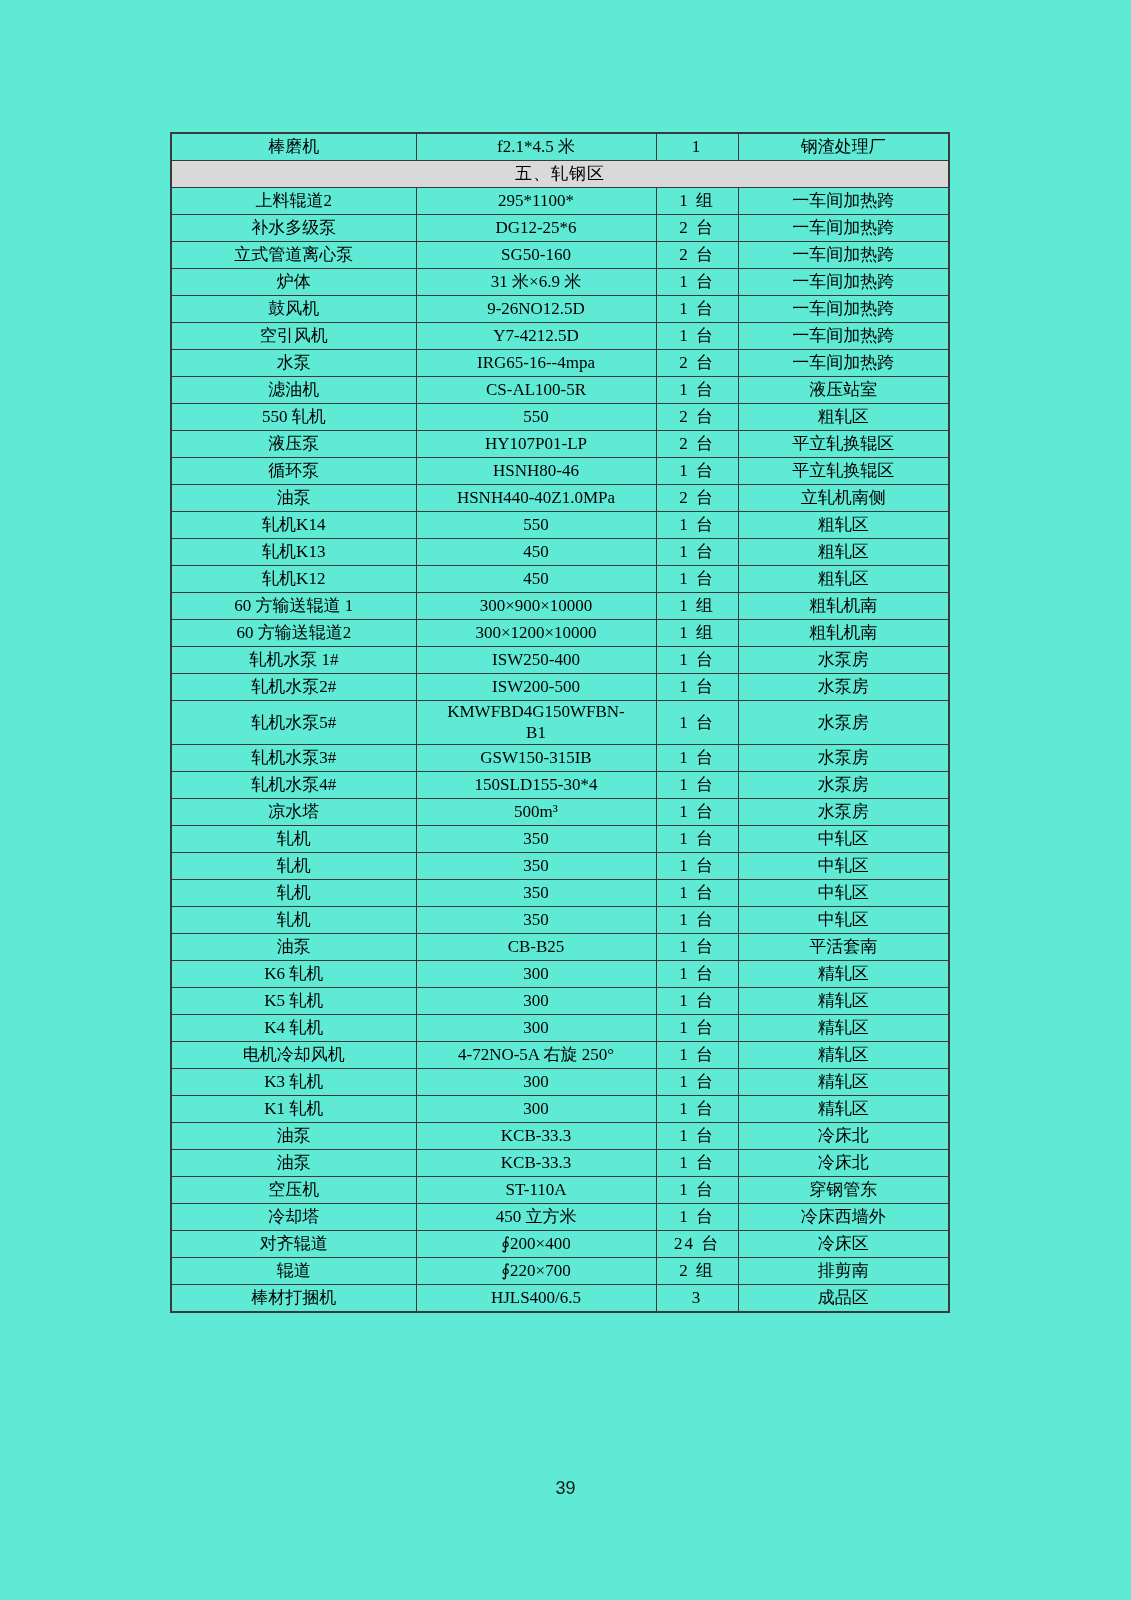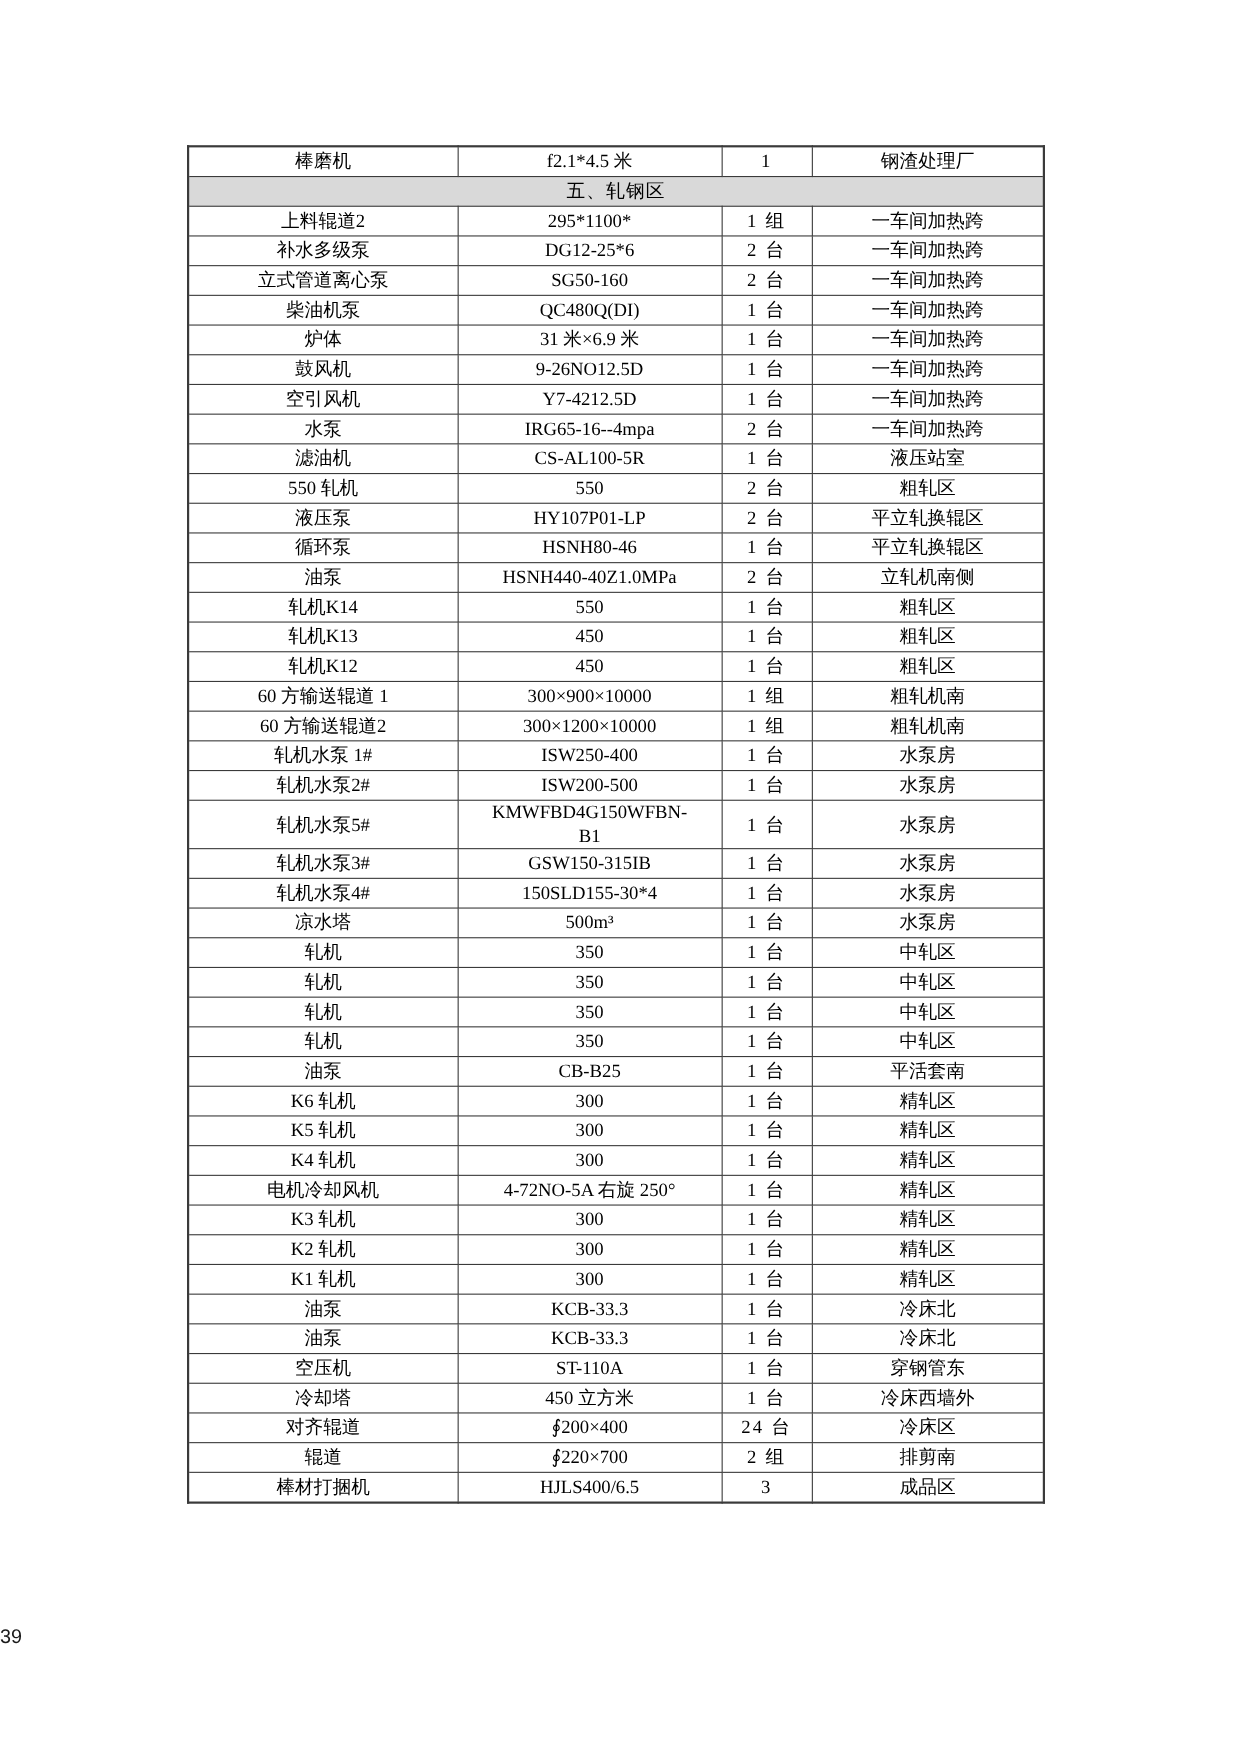--- a/index.html
+++ b/index.html
@@ -1,21 +1,21 @@
 <!DOCTYPE html>
 <html><head>
 <meta charset="utf-8">
 <style>
   html, body { margin: 0; padding: 0; background: #888; }
   .page {
     position: relative;
     width: 1131px;
     height: 1600px;
     margin: 0 auto;
-    background: #ffffff;
+    background: #5eead4;
     font-family: "Liberation Serif", "DejaVu Serif", serif;
     color: #000;
     overflow: hidden;
   }
   table.equip {
     position: absolute;
     left: 170px;
     top: 132px;
     width: 778px;
     border-collapse: collapse;
@@ -38,20 +38,21 @@
     font-size: 18px;
     height: 30px;
     letter-spacing: 1px;
   }
   .qty-cell { letter-spacing: 2px; }
   .page-number {
     position: absolute;
     left: 0;
     top: 1478px;
     width: 100%;
+    text-align: center;
     font-family: "Liberation Sans", "DejaVu Sans", sans-serif;
     font-size: 18px;
     color: #1a1a1a;
   }
 </style>
 </head>
 <body>
 
 <div class="page">
 
@@ -84,26 +85,20 @@
           <td class="qty-cell">2 台</td>
           <td>一车间加热跨</td>
         </tr>
         <tr>
           <td>立式管道离心泵</td>
           <td>SG50-160</td>
           <td class="qty-cell">2 台</td>
           <td>一车间加热跨</td>
         </tr>
         <tr>
-          <td>柴油机泵</td>
-          <td>QC480Q(DI)</td>
-          <td class="qty-cell">1 台</td>
-          <td>一车间加热跨</td>
-        </tr>
-        <tr>
           <td>炉体</td>
           <td>31 米×6.9 米</td>
           <td class="qty-cell">1 台</td>
           <td>一车间加热跨</td>
         </tr>
         <tr>
           <td>鼓风机</td>
           <td>9-26NO12.5D</td>
           <td class="qty-cell">1 台</td>
           <td>一车间加热跨</td>
@@ -271,26 +266,20 @@
           <td class="qty-cell">1 台</td>
           <td>精轧区</td>
         </tr>
         <tr>
           <td>K3 轧机</td>
           <td>300</td>
           <td class="qty-cell">1 台</td>
           <td>精轧区</td>
         </tr>
         <tr>
-          <td>K2 轧机</td>
-          <td>300</td>
-          <td class="qty-cell">1 台</td>
-          <td>精轧区</td>
-        </tr>
-        <tr>
           <td>K1 轧机</td>
           <td>300</td>
           <td class="qty-cell">1 台</td>
           <td>精轧区</td>
         </tr>
         <tr>
           <td>油泵</td>
           <td>KCB-33.3</td>
           <td class="qty-cell">1 台</td>
           <td>冷床北</td>

